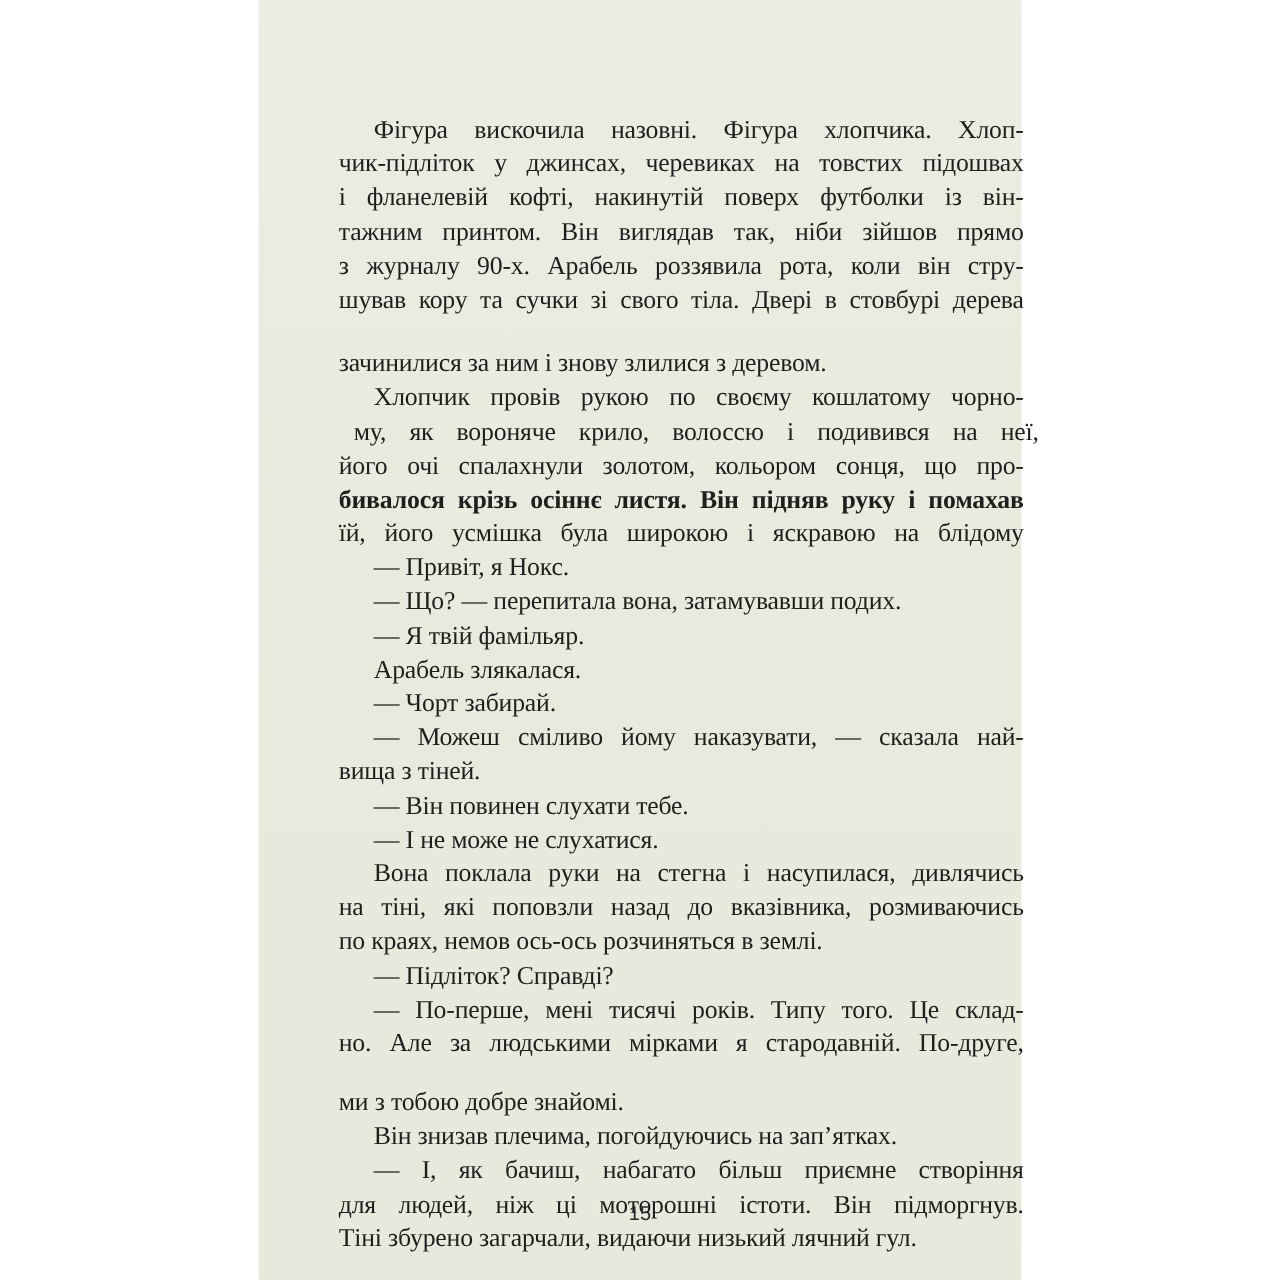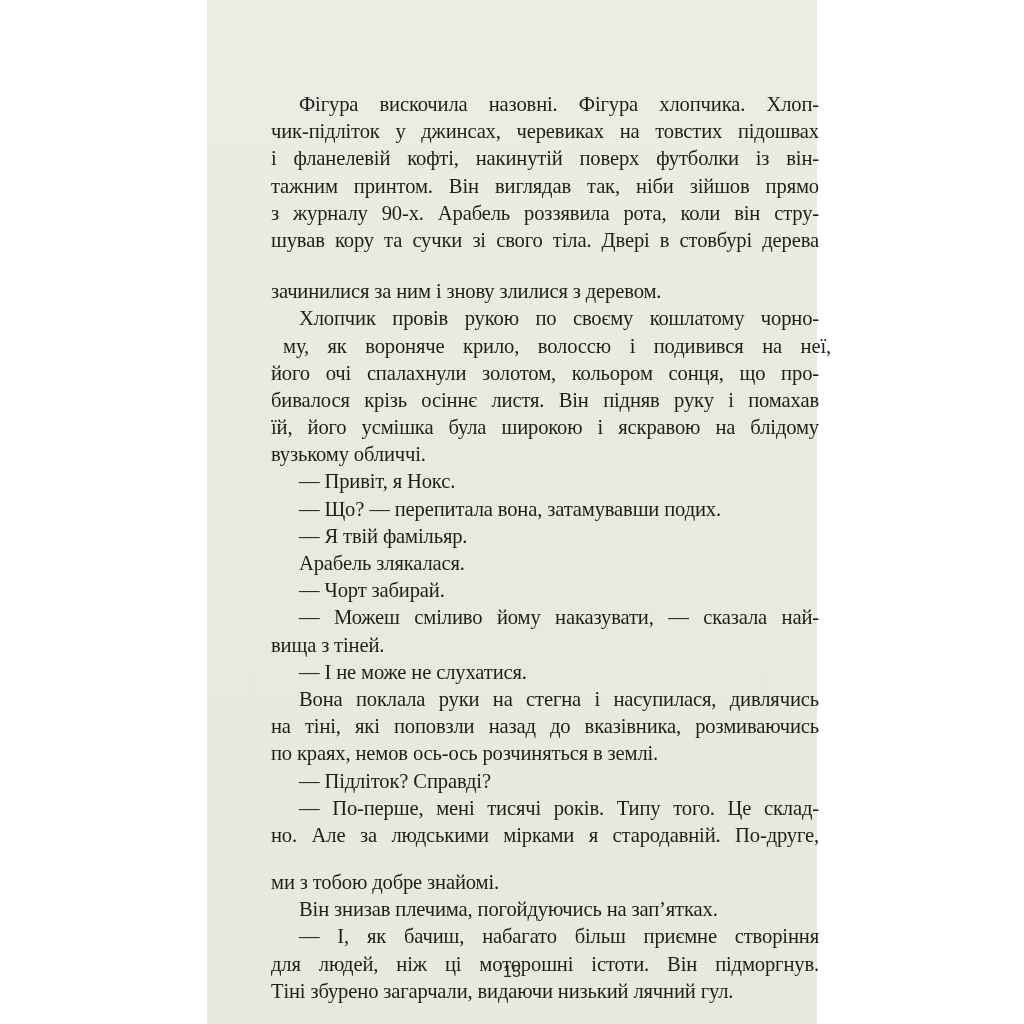--- a/index.html
+++ b/index.html
@@ -59,30 +59,30 @@
       <span class="line" style="padding-left: 28px; width: 520px; display: block;">Фігура вискочила назовні. Фігура хлопчика. Хлоп-</span>
       <span class="line" style="width: 548px; display: block;">чик-підліток у джинсах, черевиках на товстих підошвах</span>
       <span class="line" style="width: 548px; display: block;">і фланелевій кофті, накинутій поверх футболки із він-</span>
       <span class="line" style="width: 548px; display: block;">тажним принтом. Він виглядав так, ніби зійшов прямо</span>
       <span class="line" style="width: 548px; display: block;">з журналу 90-х. Арабель роззявила рота, коли він стру-</span>
       <span class="line" style="width: 548px; display: block;">шував кору та сучки зі свого тіла. Двері в стовбурі дерева</span>
       <span class="line last" style="width: 548px; display: block; margin-top: 24px;">зачинилися за ним і знову злилися з деревом.</span>
       <span class="line" style="padding-left: 28px; width: 520px; display: block;">Хлопчик провів рукою по своєму кошлатому чорно-</span>
       <span class="line" style="width: 548px; display: block; margin-left: 12px;">му, як вороняче крило, волоссю і подивився на неї,</span>
       <span class="line" style="width: 548px; display: block;">його очі спалахнули золотом, кольором сонця, що про-</span>
-      <span class="line" style="width: 548px; display: block;">бивалося крізь осіннє листя. Він підняв руку і помахав</span>
+      <span class="line" style="width: 548px; display: block; font-weight: bold;">бивалося крізь осіннє листя. Він підняв руку і помахав</span>
       <span class="line" style="width: 548px; display: block;">їй, його усмішка була широкою і яскравою на блідому</span>
-      <span class="line last" style="width: 548px; display: block;">вузькому обличчі.</span>
       <span class="line last" style="padding-left: 28px; width: 520px; display: block;">— Привіт, я Нокс.</span>
       <span class="line last" style="padding-left: 28px; width: 520px; display: block;">— Що? — перепитала вона, затамувавши подих.</span>
       <span class="line last" style="padding-left: 28px; width: 520px; display: block;">— Я твій фамільяр.</span>
       <span class="line last" style="padding-left: 28px; width: 520px; display: block;">Арабель злякалася.</span>
       <span class="line last" style="padding-left: 28px; width: 520px; display: block;">— Чорт забирай.</span>
       <span class="line" style="padding-left: 28px; width: 520px; display: block;">— Можеш сміливо йому наказувати, — сказала най-</span>
       <span class="line last" style="width: 548px; display: block;">вища з тіней.</span>
+      <span class="line last" style="padding-left: 28px; width: 520px; display: block;">— Він повинен слухати тебе.</span>
       <span class="line last" style="padding-left: 28px; width: 520px; display: block;">— І не може не слухатися.</span>
       <span class="line" style="padding-left: 28px; width: 520px; display: block;">Вона поклала руки на стегна і насупилася, дивлячись</span>
       <span class="line" style="width: 548px; display: block;">на тіні, які поповзли назад до вказівника, розмиваючись</span>
       <span class="line last" style="width: 548px; display: block;">по краях, немов ось-ось розчиняться в землі.</span>
       <span class="line last" style="padding-left: 28px; width: 520px; display: block;">— Підліток? Справді?</span>
       <span class="line" style="padding-left: 28px; width: 520px; display: block;">— По-перше, мені тисячі років. Типу того. Це склад-</span>
       <span class="line" style="width: 548px; display: block;">но. Але за людськими мірками я стародавній. По-друге,</span>
       <span class="line last" style="width: 548px; display: block; margin-top: 20px;">ми з тобою добре знайомі.</span>
       <span class="line last" style="padding-left: 28px; width: 520px; display: block;">Він знизав плечима, погойдуючись на зап’ятках.</span>
       <span class="line" style="padding-left: 28px; width: 520px; display: block;">— І, як бачиш, набагато більш приємне створіння</span>

